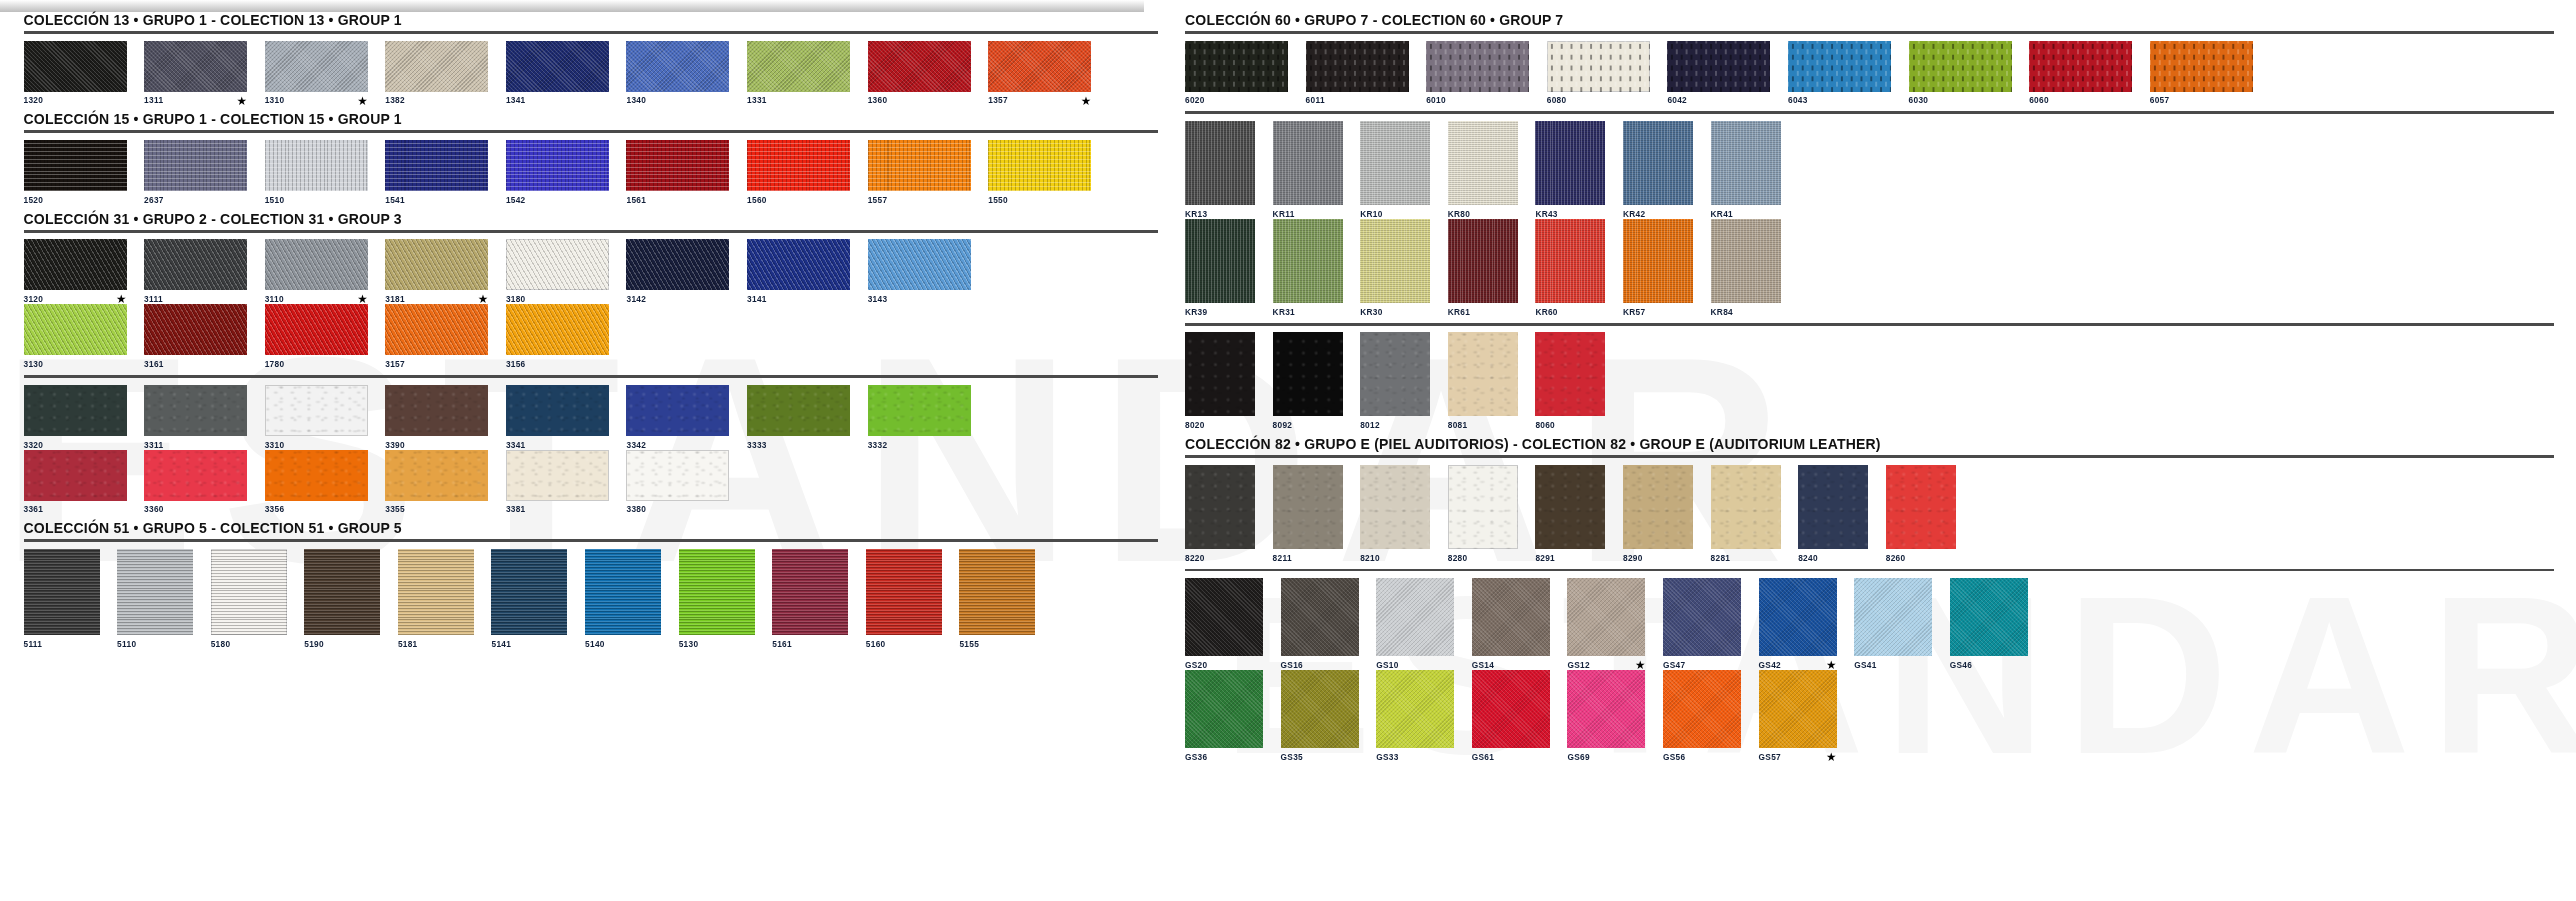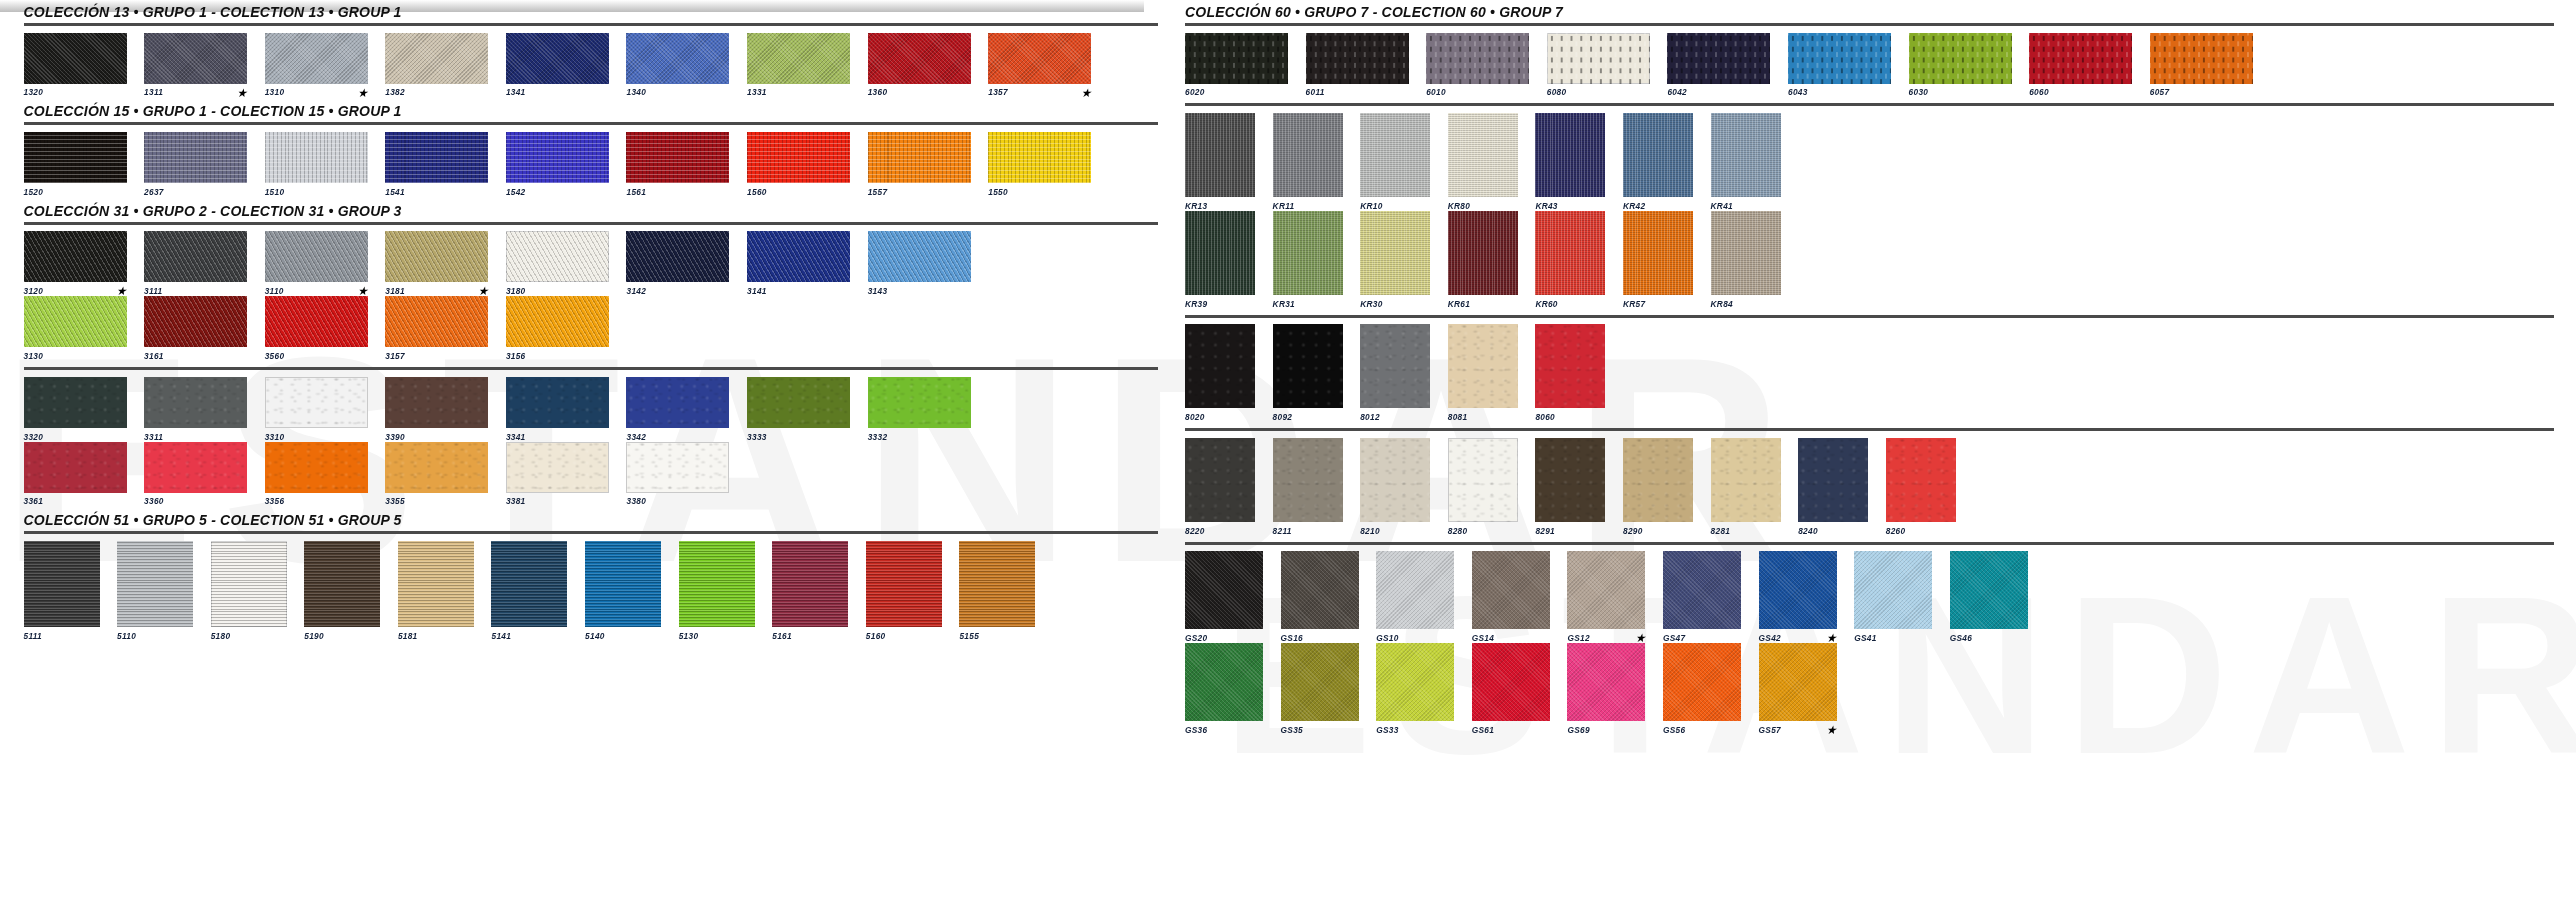--- a/index.html
+++ b/index.html
@@ -30,21 +30,21 @@
 
   
   .top-bar {
     position:absolute; left:0; top:0; width:1144px; height:11.7px;
     background: linear-gradient(to bottom,#ffffff 0%,#d8d8d8 60%,#bdbdbd 100%);
     z-index:1;
   }
 
   .page { position:relative; z-index:2; width:2576px; height:902px; }
 
-  .col { position:absolute; top:4px;font-style:italic; }
+  .col { position:absolute; top:12px; }
   .col-left  { left:23.5px;   width:1134px; }
   .col-right { left:1185px; width:1369px; }
 
   .section { margin-bottom: 5.9px; position:relative; }
 
   .sec-head {
     font-size:14px; font-weight:700; letter-spacing:0.2px;
     color:#111; white-space:nowrap; padding-bottom:2.9px;
     font-family:"Liberation Sans", sans-serif;
   }
@@ -343,21 +343,21 @@
           <div class="swatch">
             <div class="chip  tx-twill" style="background: rgb(125, 20, 16);"></div>
             <div class="caption ">
               <span class="code">3161</span>
               <span class="star hidden">★</span>
             </div>
           </div>
           <div class="swatch">
             <div class="chip  tx-twill" style="background: rgb(208, 20, 20);"></div>
             <div class="caption ">
-              <span class="code">3560</span>
+              <span class="code">1780</span>
               <span class="star hidden">★</span>
             </div>
           </div>
           <div class="swatch">
             <div class="chip  tx-twill" style="background: rgb(236, 106, 20);"></div>
             <div class="caption ">
               <span class="code">3157</span>
               <span class="star hidden">★</span>
             </div>
           </div>
@@ -768,20 +768,21 @@
           <div class="swatch">
             <div class="chip port tx-leather" style="background: rgb(207, 39, 51);"></div>
             <div class="caption port">
               <span class="code">8060</span>
               <span class="star hidden">★</span>
             </div>
           </div>
         </div>
       </div>
       <div class="section">
+        <div class="sec-head">COLECCIÓN 82 • GRUPO E (PIEL AUDITORIOS) - COLECTION 82 • GROUP E (AUDITORIUM LEATHER)</div>
         <div class="sec-rule"></div>
         <div class="swatch-row">
           <div class="swatch">
             <div class="chip port tx-leather" style="background: rgb(58, 57, 54);"></div>
             <div class="caption port">
               <span class="code">8220</span>
               <span class="star hidden">★</span>
             </div>
           </div>
           <div class="swatch">

